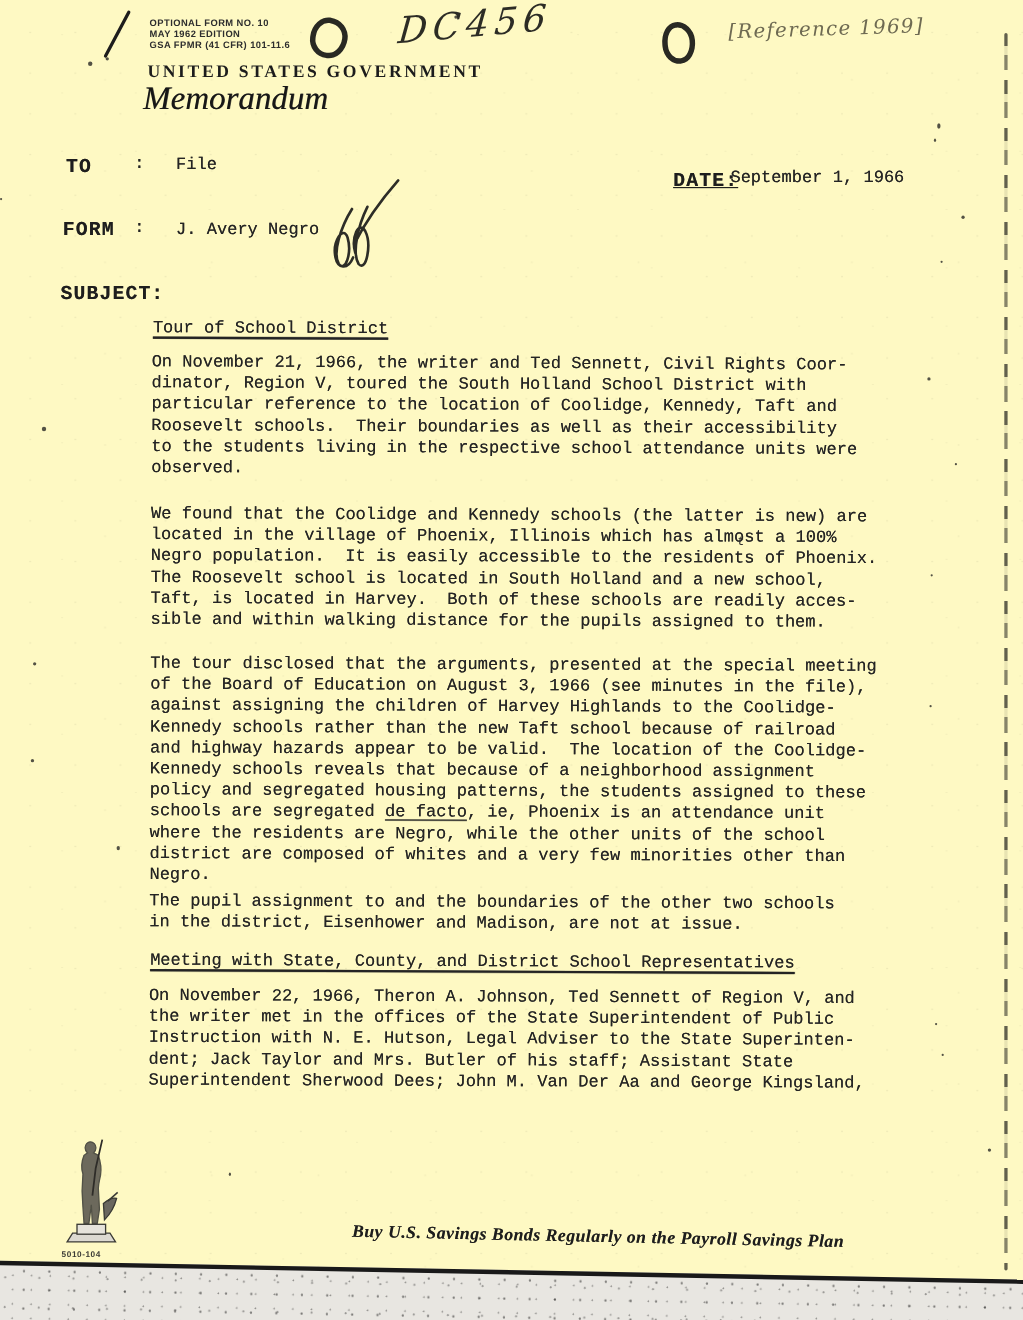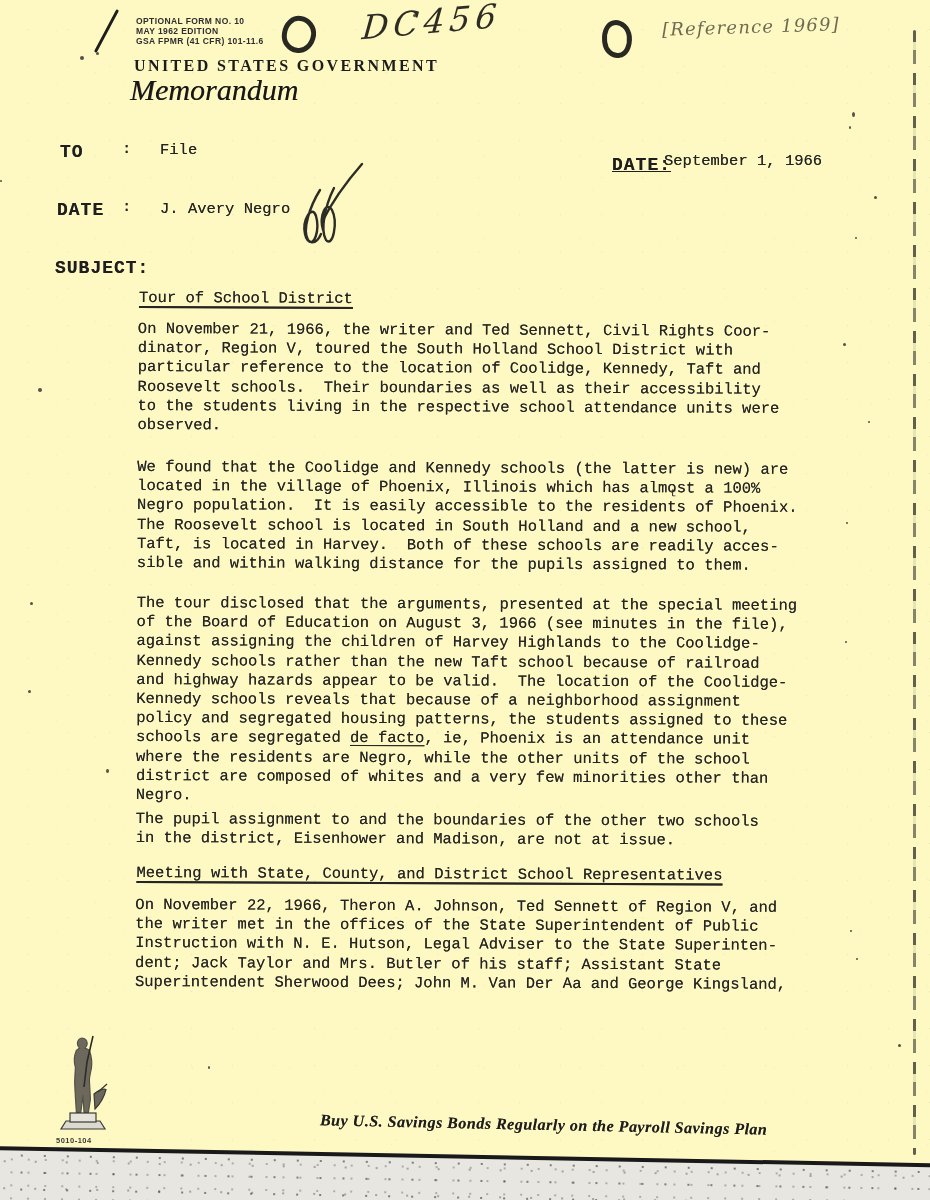--- a/index.html
+++ b/index.html
@@ -72,21 +72,21 @@
   <div class="abs gov" style="left:134px;top:57px;">UNITED STATES GOVERNMENT</div>
   <div class="abs memo-title" style="left:130px;top:73px;">Memorandum</div>
 
   <div class="abs form-label" style="left:60px;top:142px;">TO</div>
   <div class="abs typed" style="left:122px;top:140px;">:</div>
   <div class="abs typed" style="left:160px;top:141px;">File</div>
 
   <div class="abs form-label" style="left:612px;top:155px;text-decoration:underline;">DATE:</div>
   <div class="abs typed" style="left:664px;top:152px;">September 1, 1966</div>
 
-  <div class="abs form-label" style="left:57px;top:200px;">DATE</div>
+  <div class="abs form-label" style="left:57px;top:200px;">FORM</div>
   <div class="abs typed" style="left:122px;top:198px;">:</div>
   <div class="abs typed" style="left:160px;top:200px;">J. Avery Negro</div>
 
   <svg class="abs" style="left:270px;top:158px;" width="100" height="95" viewBox="0 0 100 95">
     <g stroke="#171717" stroke-width="2.4" fill="none" stroke-linecap="round" opacity=".9">
       <path d="M92,6 C78,22 62,44 52,64"></path>
       <path d="M50,32 C40,48 32,72 38,82 C44,90 50,72 46,58 C42,46 32,62 35,76 C37,86 46,88 51,76"></path>
       <path d="M64,30 C55,48 50,72 56,82 C63,90 68,64 62,52 C56,42 49,58 53,72"></path>
     </g>
   </svg>

